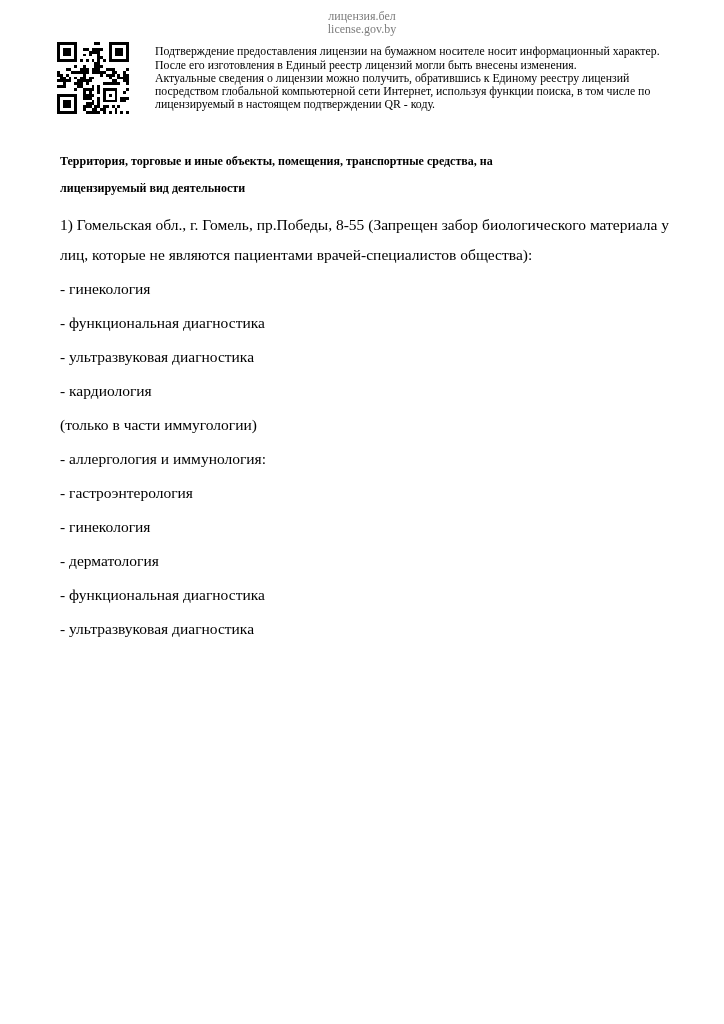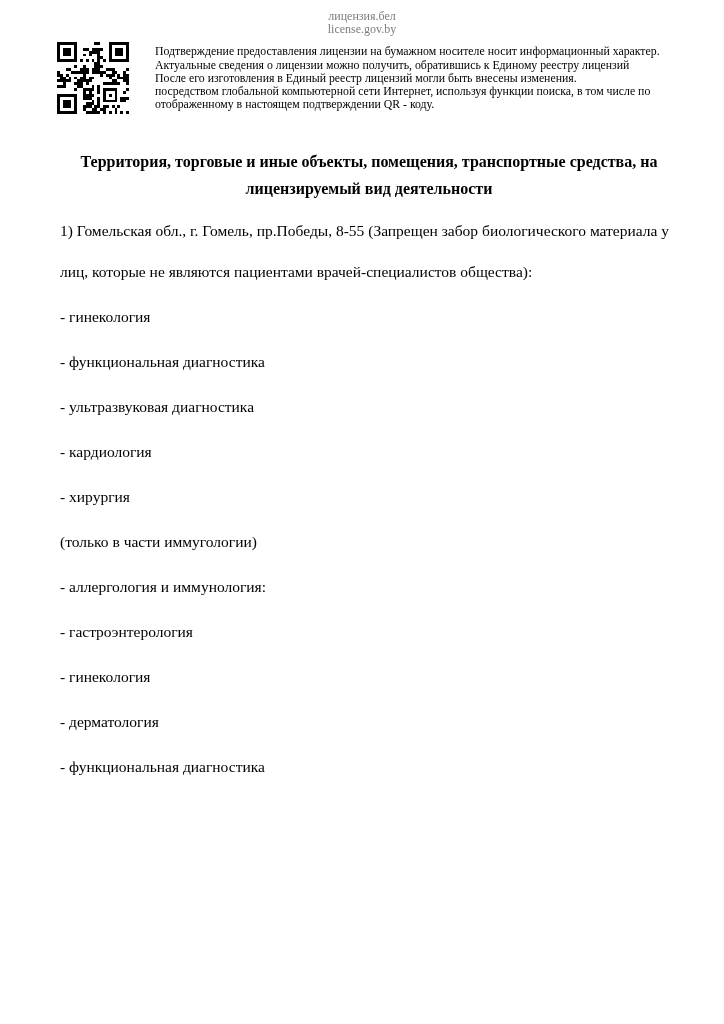--- a/index.html
+++ b/index.html
@@ -27,27 +27,27 @@
     margin-left: 26px;
     padding-top: 1px;
     font-size: 11.8px;
     line-height: 13.2px;
     color: #000000;
   }
   .notice div { white-space: nowrap; }
 
   .doc-title {
     margin: 34px 46px 8px 60px;
-    font-size: 16px;
+    font-size: 12px;
     font-weight: bold;
     line-height: 27px;
-    text-align: center;
+    text-align: left;
   }
 
-  .content { margin: 0 46px 0 60px; font-size: 15.5px; line-height: 41px; }
+  .content { margin: 0 46px 0 60px; font-size: 15.5px; line-height: 30px; }
   .content p { margin: 0 0 4px 0; }
 </style>
 </head>
 <body>
 
 <div class="page">
 
   <div class="site-header">
     <div>лицензия.бел</div>
     <div>license.gov.by</div>
@@ -337,44 +337,43 @@
           <rect x="14" y="24" width="1" height="1"></rect>
           <rect x="16" y="24" width="1" height="1"></rect>
           <rect x="18" y="24" width="1" height="1"></rect>
           <rect x="20" y="24" width="1" height="1"></rect>
           <rect x="22" y="24" width="1" height="1"></rect>
           <rect x="24" y="24" width="1" height="1"></rect>
         </svg>
     </div>
     <div class="notice">
       <div>Подтверждение предоставления лицензии на бумажном носителе носит информационный характер.</div>
+      <div>После его изготовления в Единый реестр лицензий могли быть внесены изменения.</div>
       <div>Актуальные сведения о лицензии можно получить, обратившись к Единому реестру лицензий</div>
-      <div>После его изготовления в Единый реестр лицензий могли быть внесены изменения.</div>
       <div>посредством глобальной компьютерной сети Интернет, используя функции поиска, в том числе по</div>
-      <div>отображенному в настоящем подтверждении QR - коду.</div>
+      <div>лицензируемый в настоящем подтверждении QR - коду.</div>
     </div>
   </div>
 
   <div class="doc-title">
     <div>Территория, торговые и иные объекты, помещения, транспортные средства, на</div>
     <div>лицензируемый вид деятельности</div>
   </div>
 
   <div class="content">
 
     <div>
       <p>1) Гомельская обл., г. Гомель, пр.Победы, 8-55 (Запрещен забор биологического материала у лиц, которые не являются пациентами врачей-специалистов общества):</p>
       <p>- гинекология</p>
       <p>- функциональная диагностика</p>
       <p>- ультразвуковая диагностика</p>
       <p>- кардиология</p>
     </div>
 
     <div>
-      <p>- хирургия</p>
       <p>(только в части иммугологии)</p>
       <p>- аллергология и иммунология:</p>
       <p>- гастроэнтерология</p>
       <p>- гинекология</p>
       <p>- дерматология</p>
       <p>- функциональная диагностика</p>
       <p>- ультразвуковая диагностика</p>
     </div>
 
   </div>

